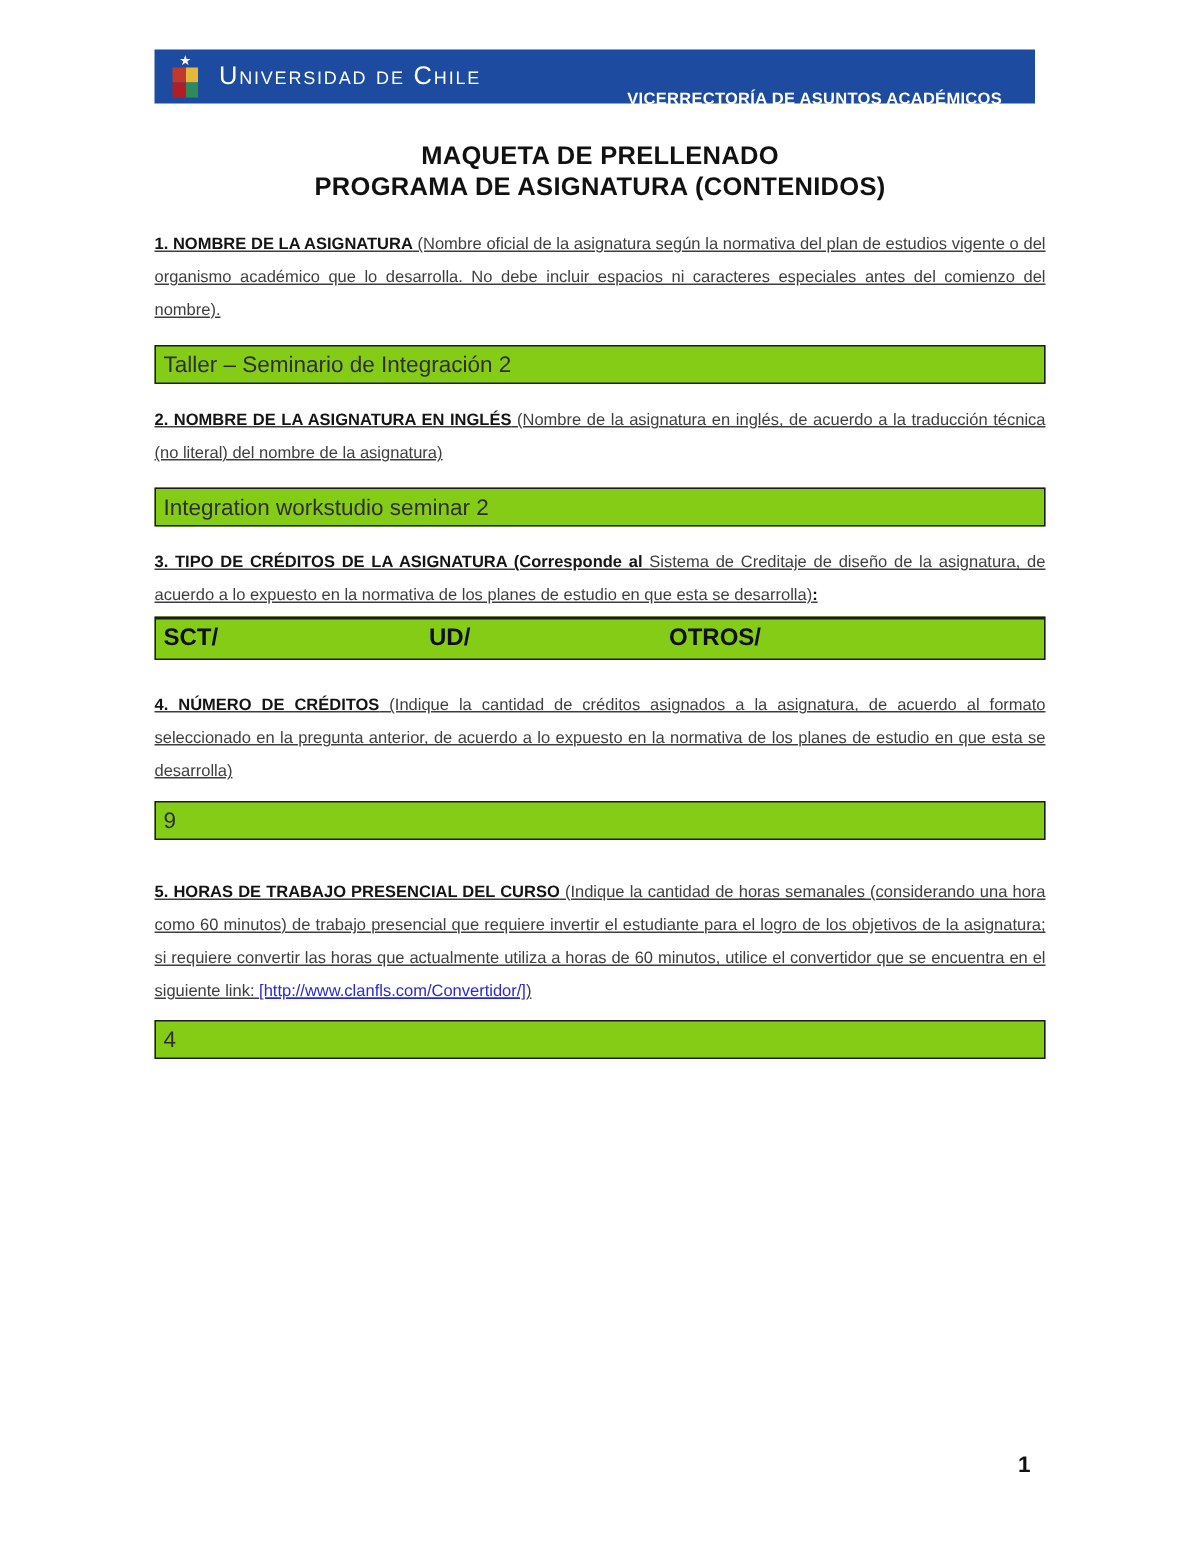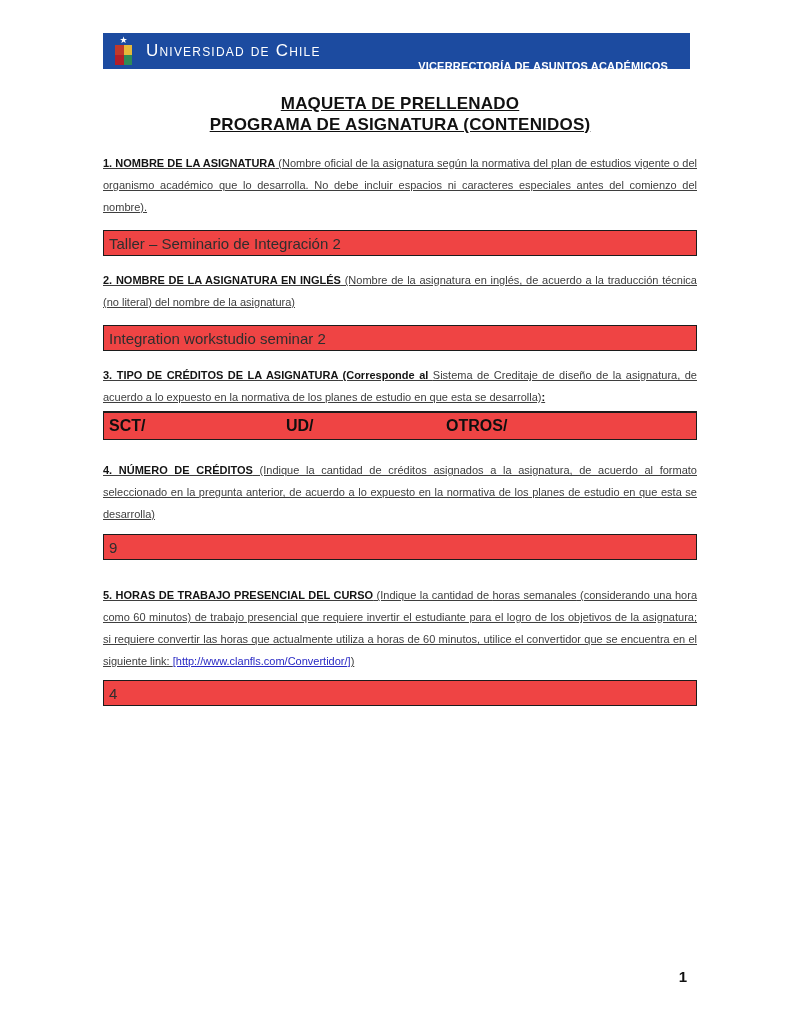--- a/index.html
+++ b/index.html
@@ -55,21 +55,21 @@
   
   .doc-title {
     margin-top:24px;
     text-align:center;
     font-weight:bold;
     font-size:17px;
     line-height:21px;
     color:#111111;
     letter-spacing:0.2px;
   }
-  .doc-title .tline { text-decoration:underline; }
+  .doc-title .tline { }
 
   
   .para {
     font-size:11px;
     line-height:22px;
     text-align:justify;
     color:#3e3e3e;
     margin:13px 0 0 0;
     text-decoration:underline;
   }
@@ -86,21 +86,21 @@
 
   
   .answer-box {
     border:1.5px solid #1c1c1c;
     margin-top:12px;
     height:22px;
     padding:1px 5px;
     font-size:15px;
     color:#2e2e2e;
     display:flex; align-items:center;
-    background:#ef4444;
+    background:#84cc16;
   }
   .box3 { margin-top:3px; height:24px; border-top-width:2.5px;
           font-weight:bold; font-size:16px; color:#0f0f0f; }
   .box4 { margin-top:9px; }
   .box5 { margin-top:8px; }
   .credit-cell-1 { width:177px; flex:0 0 auto; }
   .credit-cell-2 { width:160px; flex:0 0 auto; }
   .credit-cell-3 { flex:1; }
 
   

